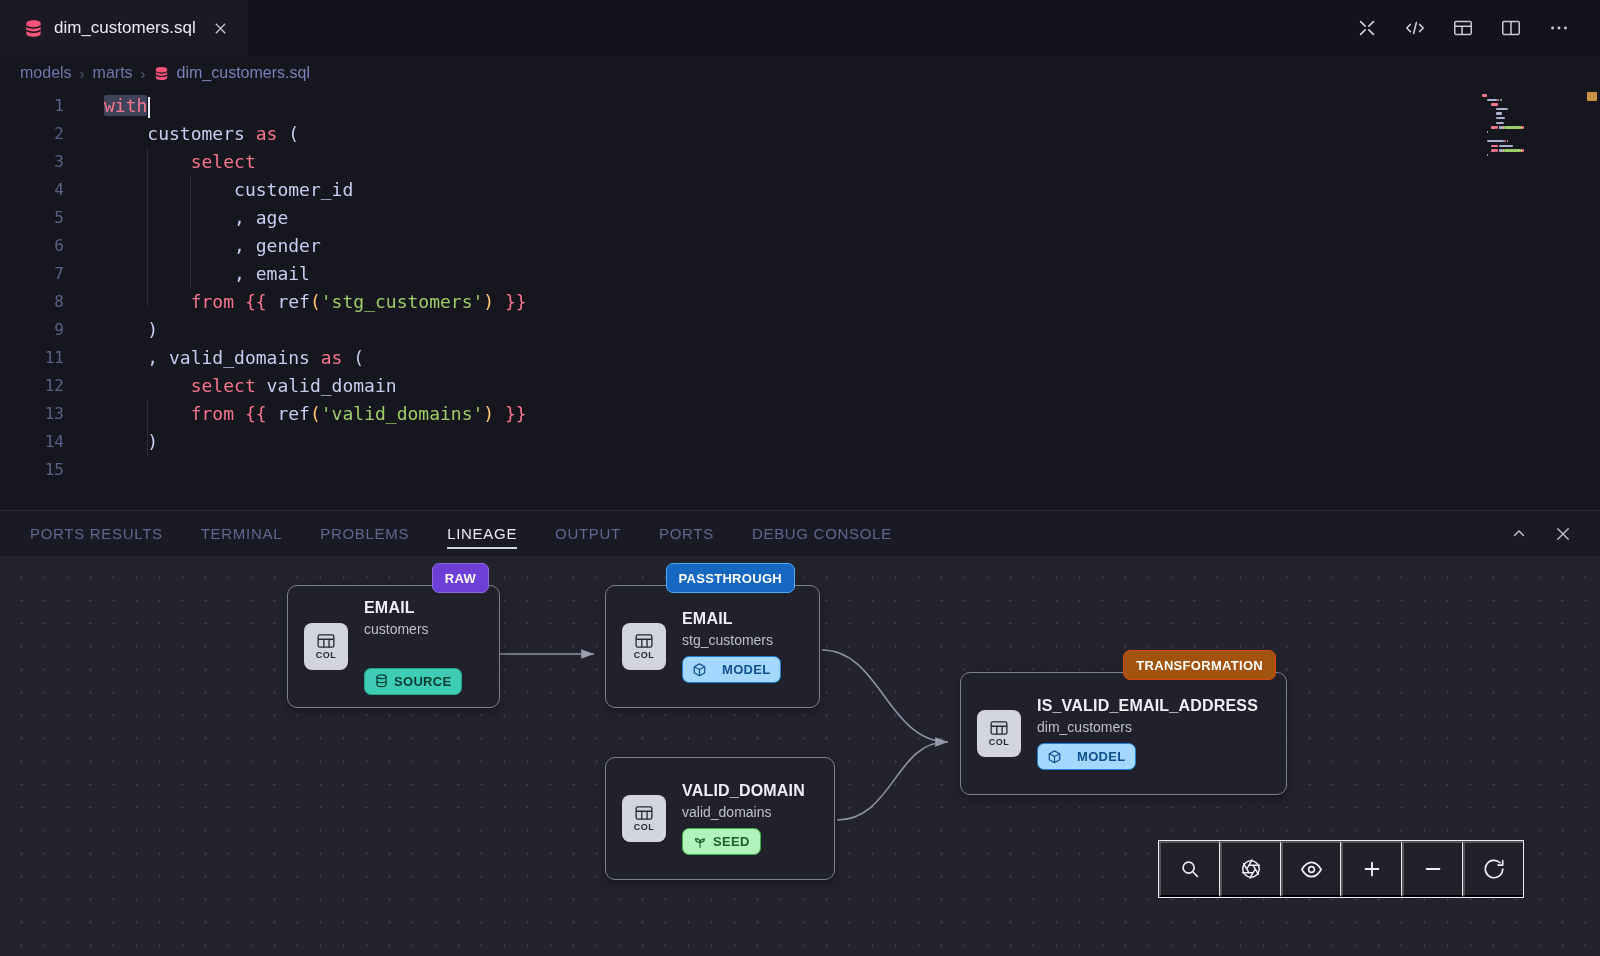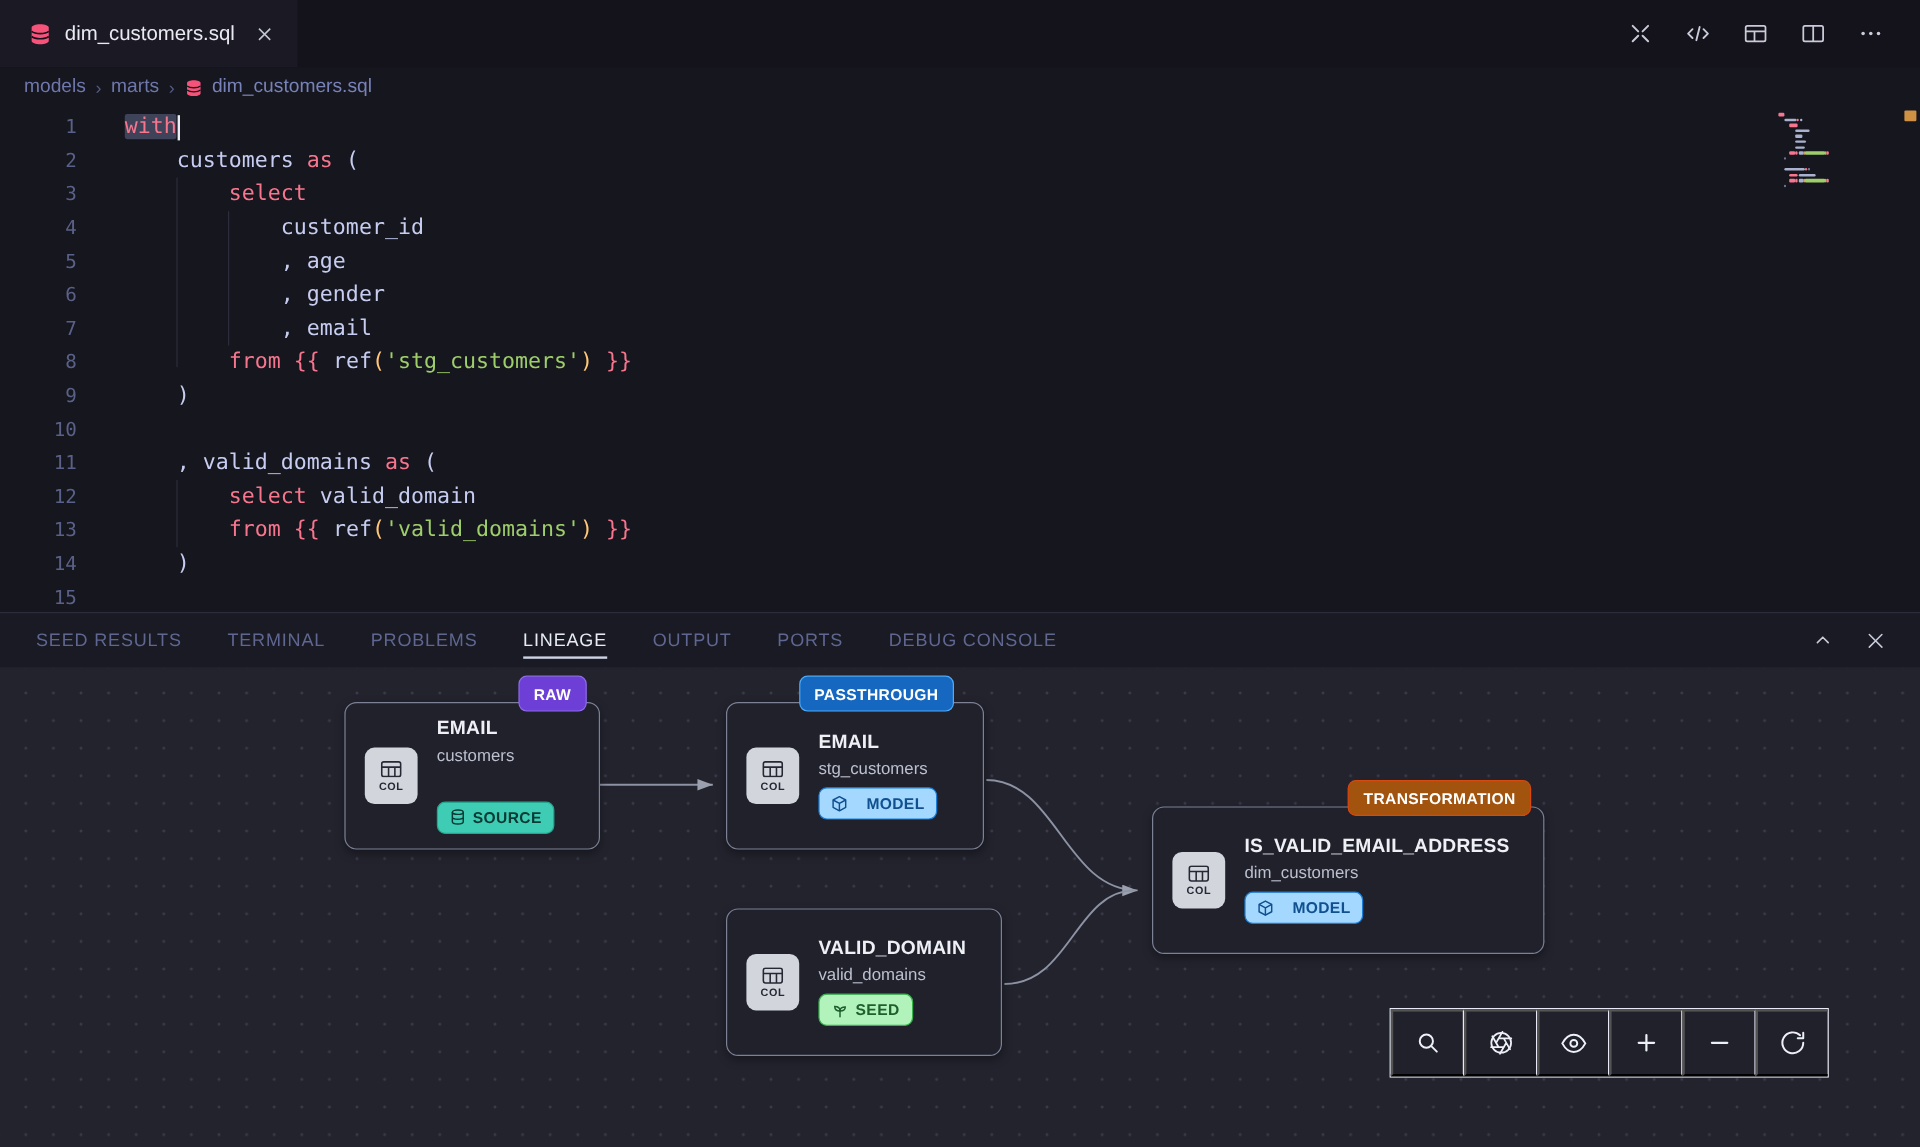--- a/index.html
+++ b/index.html
@@ -194,24 +194,20 @@
         </div>
         <div class="cl">
           <span class="ln">8</span>
           <span class="ct"><span class="tk-kw">        from</span><span class="tk-id"> </span><span class="tk-br">{{</span><span class="tk-id"> ref</span><span class="tk-par">(</span><span class="tk-str">'stg_customers'</span><span class="tk-par">)</span><span class="tk-id"> </span><span class="tk-br">}}</span></span>
         </div>
         <div class="cl">
           <span class="ln">9</span>
           <span class="ct"><span class="tk-id">    )</span></span>
         </div>
         <div class="cl">
-          <span class="ln">10</span>
-          <span class="ct"></span>
-        </div>
-        <div class="cl">
           <span class="ln">11</span>
           <span class="ct"><span class="tk-id">    , valid_domains </span><span class="tk-kw">as</span><span class="tk-id"> (</span></span>
         </div>
         <div class="cl">
           <span class="ln">12</span>
           <span class="ct"><span class="tk-kw">        select</span><span class="tk-id"> valid_domain</span></span>
         </div>
         <div class="cl">
           <span class="ln">13</span>
           <span class="ct"><span class="tk-kw">        from</span><span class="tk-id"> </span><span class="tk-br">{{</span><span class="tk-id"> ref</span><span class="tk-par">(</span><span class="tk-str">'valid_domains'</span><span class="tk-par">)</span><span class="tk-id"> </span><span class="tk-br">}}</span></span>
@@ -240,21 +236,21 @@
         <div class="mm-row"><span class="mm-seg tk-kw" style="margin-left: 9.2px; width: 6.9px;"></span><span class="mm-seg tk-id" style="margin-left: 1.15px; width: 13.8px;"></span></div>
         <div class="mm-row"><span class="mm-seg tk-kw" style="margin-left: 9.2px; width: 4.6px;"></span><span class="mm-seg tk-br" style="margin-left: 0px; width: 2.3px;"></span><span class="mm-seg tk-id" style="margin-left: 1.15px; width: 3.45px;"></span><span class="mm-seg tk-par" style="margin-left: 0px; width: 1.15px;"></span><span class="mm-seg tk-str" style="margin-left: 0px; width: 17.25px;"></span><span class="mm-seg tk-par" style="margin-left: 0px; width: 1.15px;"></span><span class="mm-seg tk-br" style="margin-left: 0px; width: 2.3px;"></span></div>
         <div class="mm-row"><span class="mm-seg tk-id" style="margin-left: 4.6px; width: 1.15px;"></span></div>
         <div class="mm-row"></div>
       </div>
     <div class="overview-marker"></div>
   </div>
 
   <div class="panel-header">
     <div class="panel-tabs">
-        <button class="ptab">SEED RESULTS</button>
+        <button class="ptab">PORTS RESULTS</button>
         <button class="ptab">TERMINAL</button>
         <button class="ptab">PROBLEMS</button>
         <button class="ptab active">LINEAGE</button>
         <button class="ptab">OUTPUT</button>
         <button class="ptab">PORTS</button>
         <button class="ptab">DEBUG CONSOLE</button>
       </div>
     <div class="panel-actions">
       <span class="icon-btn">
         <svg width="18" height="18" viewBox="0 0 24 24" fill="none" stroke="currentColor" stroke-width="1.8" stroke-linecap="round" stroke-linejoin="round">

